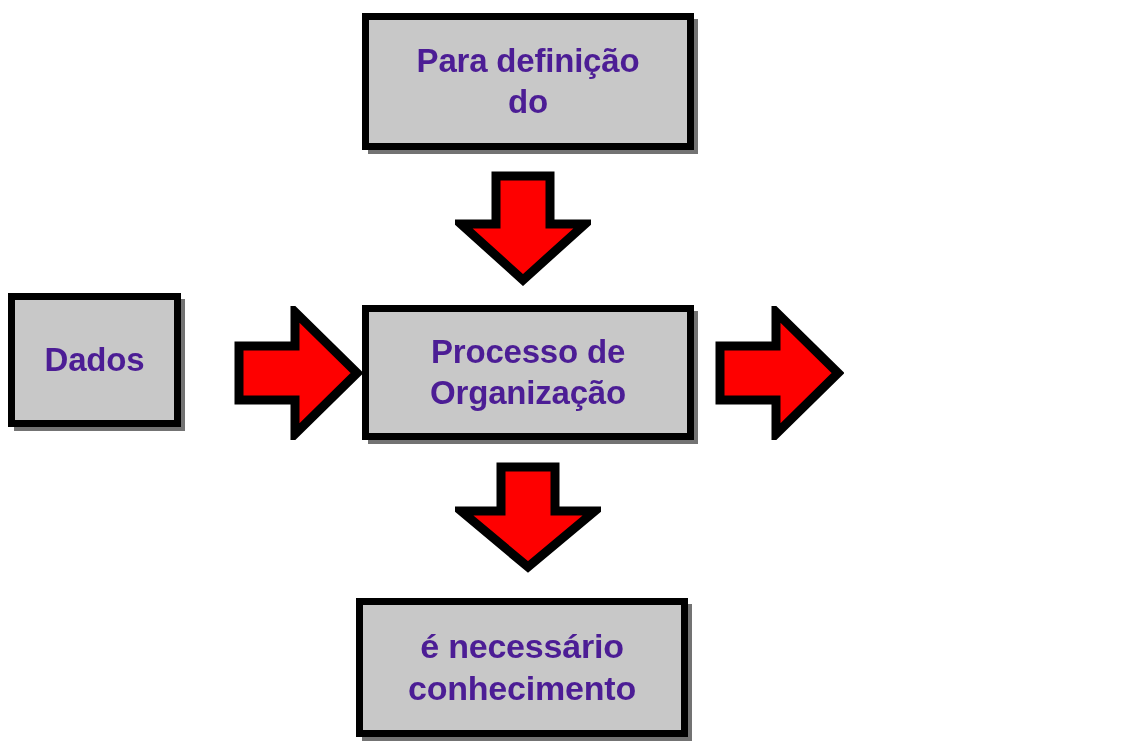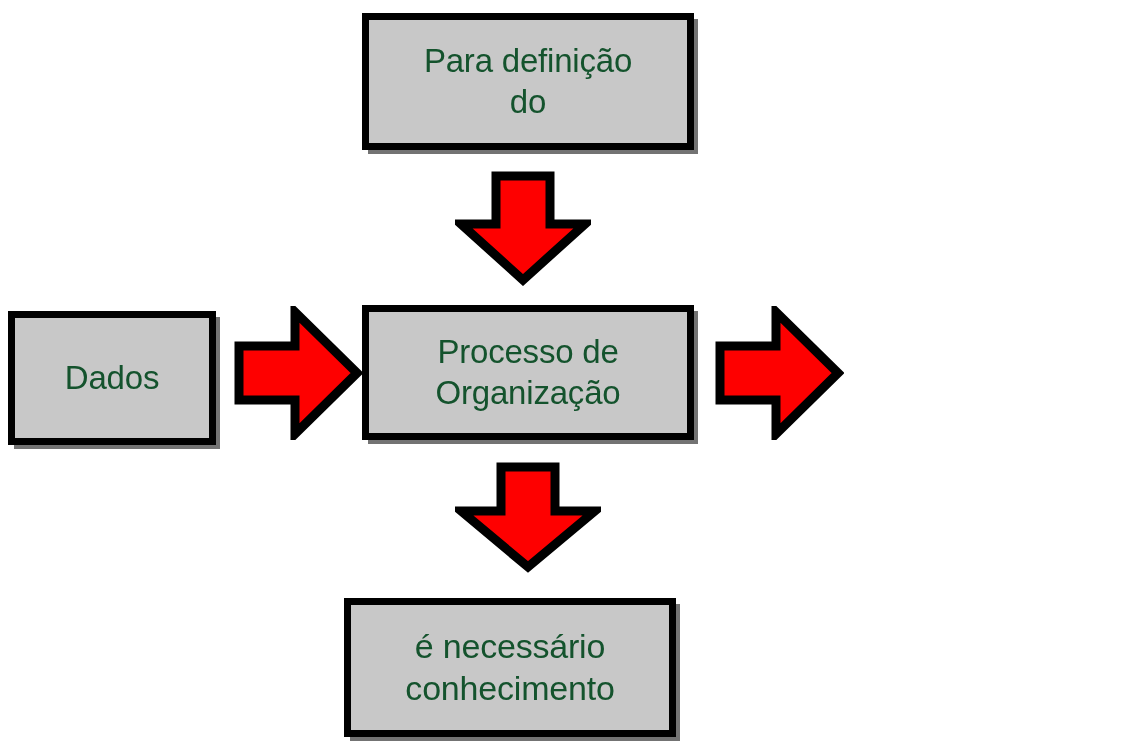--- a/index.html
+++ b/index.html
@@ -27,35 +27,35 @@
     border: 7px solid #000000;
     box-shadow: 5px 5px 0 -1px rgba(0,0,0,0.55);
     display: flex;
     align-items: center;
     justify-content: center;
     text-align: center;
   }
   .node .label {
     display: block;
     width: 100%;
-    color: #14532d;
-    font-weight: normal;
+    color: #4c1d95;
+    font-weight: bold;
     font-size: 33px;
     line-height: 1.22;
     letter-spacing: -0.2px;
     white-space: pre-line;
     padding: 0 6px;
     box-sizing: border-box;
   }
 
   #node-top      { left: 362px; top: 13px;  width: 332px; height: 137px; }
-  #node-left     { left: 8px;   top: 311px; width: 208px; height: 134px; }
+  #node-left     { left: 8px;   top: 293px; width: 173px; height: 134px; }
   #node-center   { left: 362px; top: 305px; width: 332px; height: 135px; }
   #node-right    { left: 848px; top: 308px; width: 260px; height: 125px; }
-  #node-bottom   { left: 344px; top: 598px; width: 332px; height: 139px; }
+  #node-bottom   { left: 356px; top: 598px; width: 332px; height: 139px; }
 
   #node-bottom .label { font-size: 34px; }
   #node-right  .label { font-size: 33px; }
 
   
   .arrow {
     position: absolute;
     display: block;
   }
   #arrow-down-top    { left: 455px; top: 170px; width: 136px; height: 116px; }

